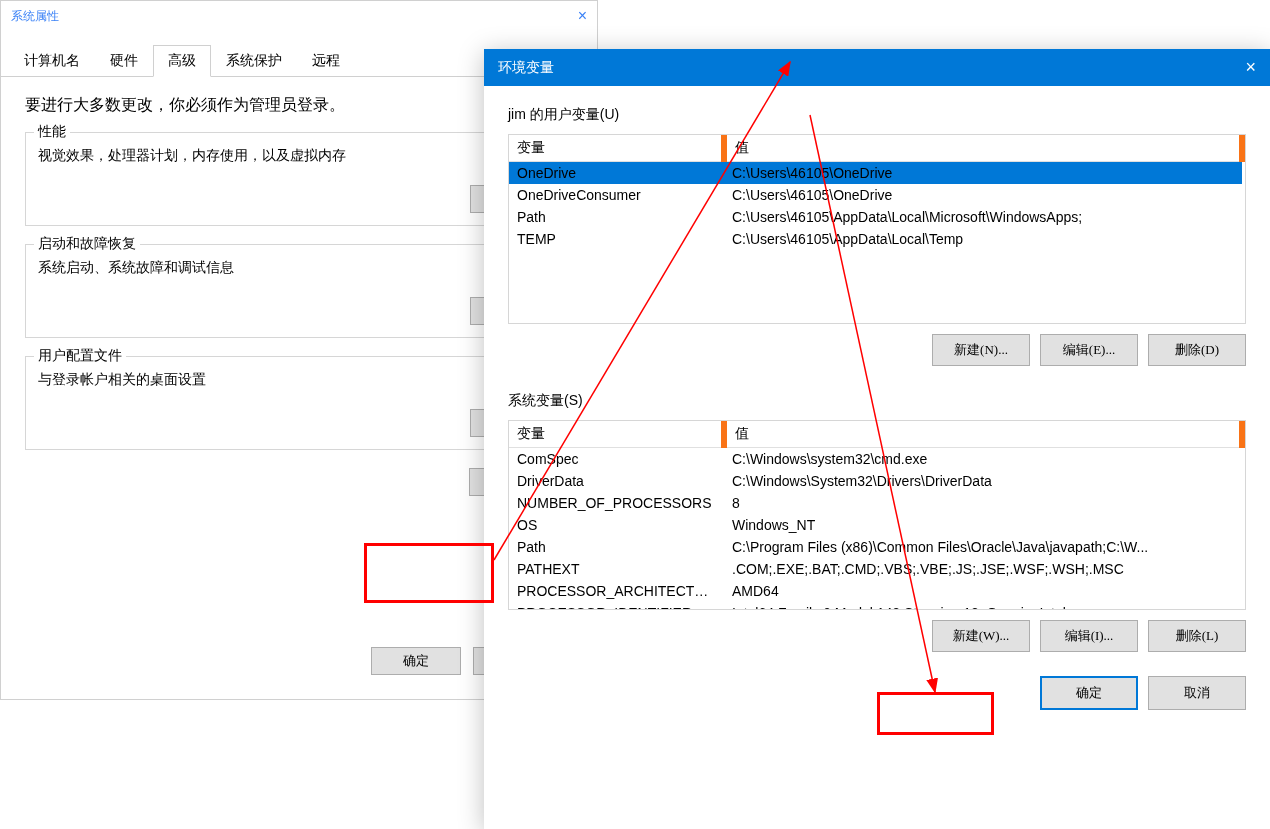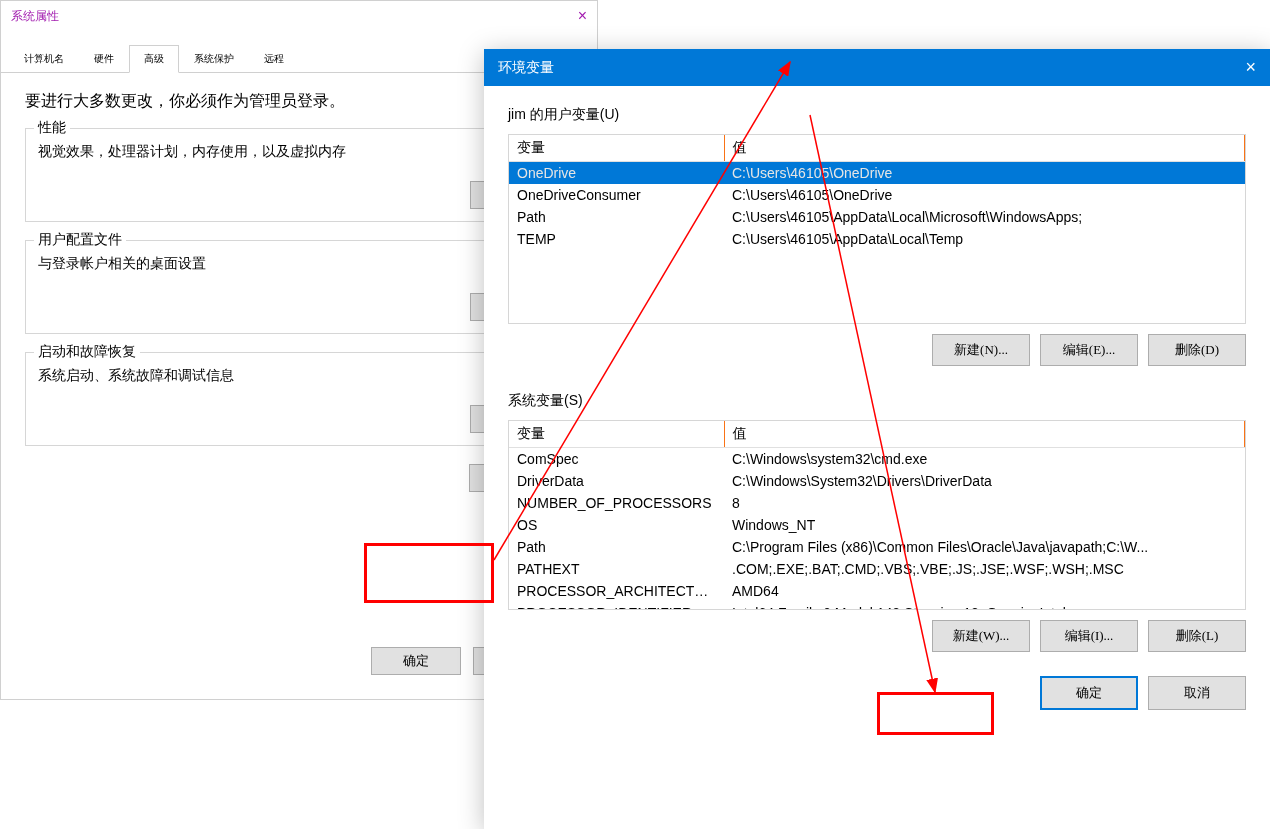--- a/index.html
+++ b/index.html
@@ -19,39 +19,39 @@
       left: 0;
       top: 0;
       width: 598px;
       height: 700px;
       background: #fff;
       border: 1px solid #d0d0d0;
     }
     .syswin-title {
       padding: 6px 10px;
       font-size: 12px;
-      color: #a21caf;
+      color: #3b82f6;
       display: flex;
       justify-content: space-between;
       align-items: center;
     }
     .syswin-title .close {
       font-size: 16px;
       font-weight: 300;
       cursor: pointer;
     }
     .tabs {
       display: flex;
       border-bottom: 1px solid #d0d0d0;
       padding-left: 8px;
       margin-top: 14px;
     }
     .tab {
       padding: 6px 14px;
-      font-size: 10px;
+      font-size: 14px;
       cursor: pointer;
       border: 1px solid transparent;
       border-bottom: none;
       margin-bottom: -1px;
     }
     .tab.active {
       border: 1px solid #d0d0d0;
       border-bottom: 1px solid #fff;
       background: #fff;
     }
@@ -133,32 +133,32 @@
       height: 190px;
       overflow-y: scroll;
       overflow-x: hidden;
       margin-bottom: 10px;
     }
     .vartable { width: 100%; border-collapse: collapse; font-size: 14px; table-layout: fixed; }
     .vartable th {
       text-align: left;
       font-weight: normal;
       padding: 4px 8px;
-      border-right: 1px solid #f97316;
+      border-right: 6px solid #f97316;
       border-bottom: 1px solid #e0e0e0;
       background: #fff;
       margin-left: 16px;
     }
     .vartable td {
       padding: 3px 8px;
       white-space: nowrap;
       overflow: hidden;
       text-overflow: ellipsis;
     }
-    .vartable tr.selected td { background: #0078d7; color: #e5e5e5; }
+    .vartable tr.selected td { background: #0078d7; color: #000000; }
 
     .btnrow {
       display: flex;
       justify-content: flex-end;
       gap: 10px;
       margin-bottom: 26px;
     }
     .btnrow .btn, .envdlg-footer .btn { min-width: 98px; padding: 6px 16px; }
 
     .envdlg-footer {
@@ -192,27 +192,27 @@
   <div class="syswin-body">
     <div class="syswin-msg">要进行大多数更改，你必须作为管理员登录。</div>
 
     <div id="groups">
         <div class="groupbox">
           <div class="groupbox-title">性能</div>
           <div class="groupbox-desc">视觉效果，处理器计划，内存使用，以及虚拟内存</div>
           <div class="gb-btnrow"><button class="btn">设置</button></div>
         </div>
         <div class="groupbox">
-          <div class="groupbox-title">用户配置文件</div>
-          <div class="groupbox-desc">与登录帐户相关的桌面设置</div>
+          <div class="groupbox-title">启动和故障恢复</div>
+          <div class="groupbox-desc">系统启动、系统故障和调试信息</div>
           <div class="gb-btnrow"><button class="btn">设置</button></div>
         </div>
         <div class="groupbox">
-          <div class="groupbox-title">启动和故障恢复</div>
-          <div class="groupbox-desc">系统启动、系统故障和调试信息</div>
+          <div class="groupbox-title">用户配置文件</div>
+          <div class="groupbox-desc">与登录帐户相关的桌面设置</div>
           <div class="gb-btnrow"><button class="btn">设置</button></div>
         </div>
       </div>
 
     <div class="envvar-row">
       <button class="btn">环境变量</button>
     </div>
   </div>
   <div class="footer-btns">
     <button class="btn">确定</button>

